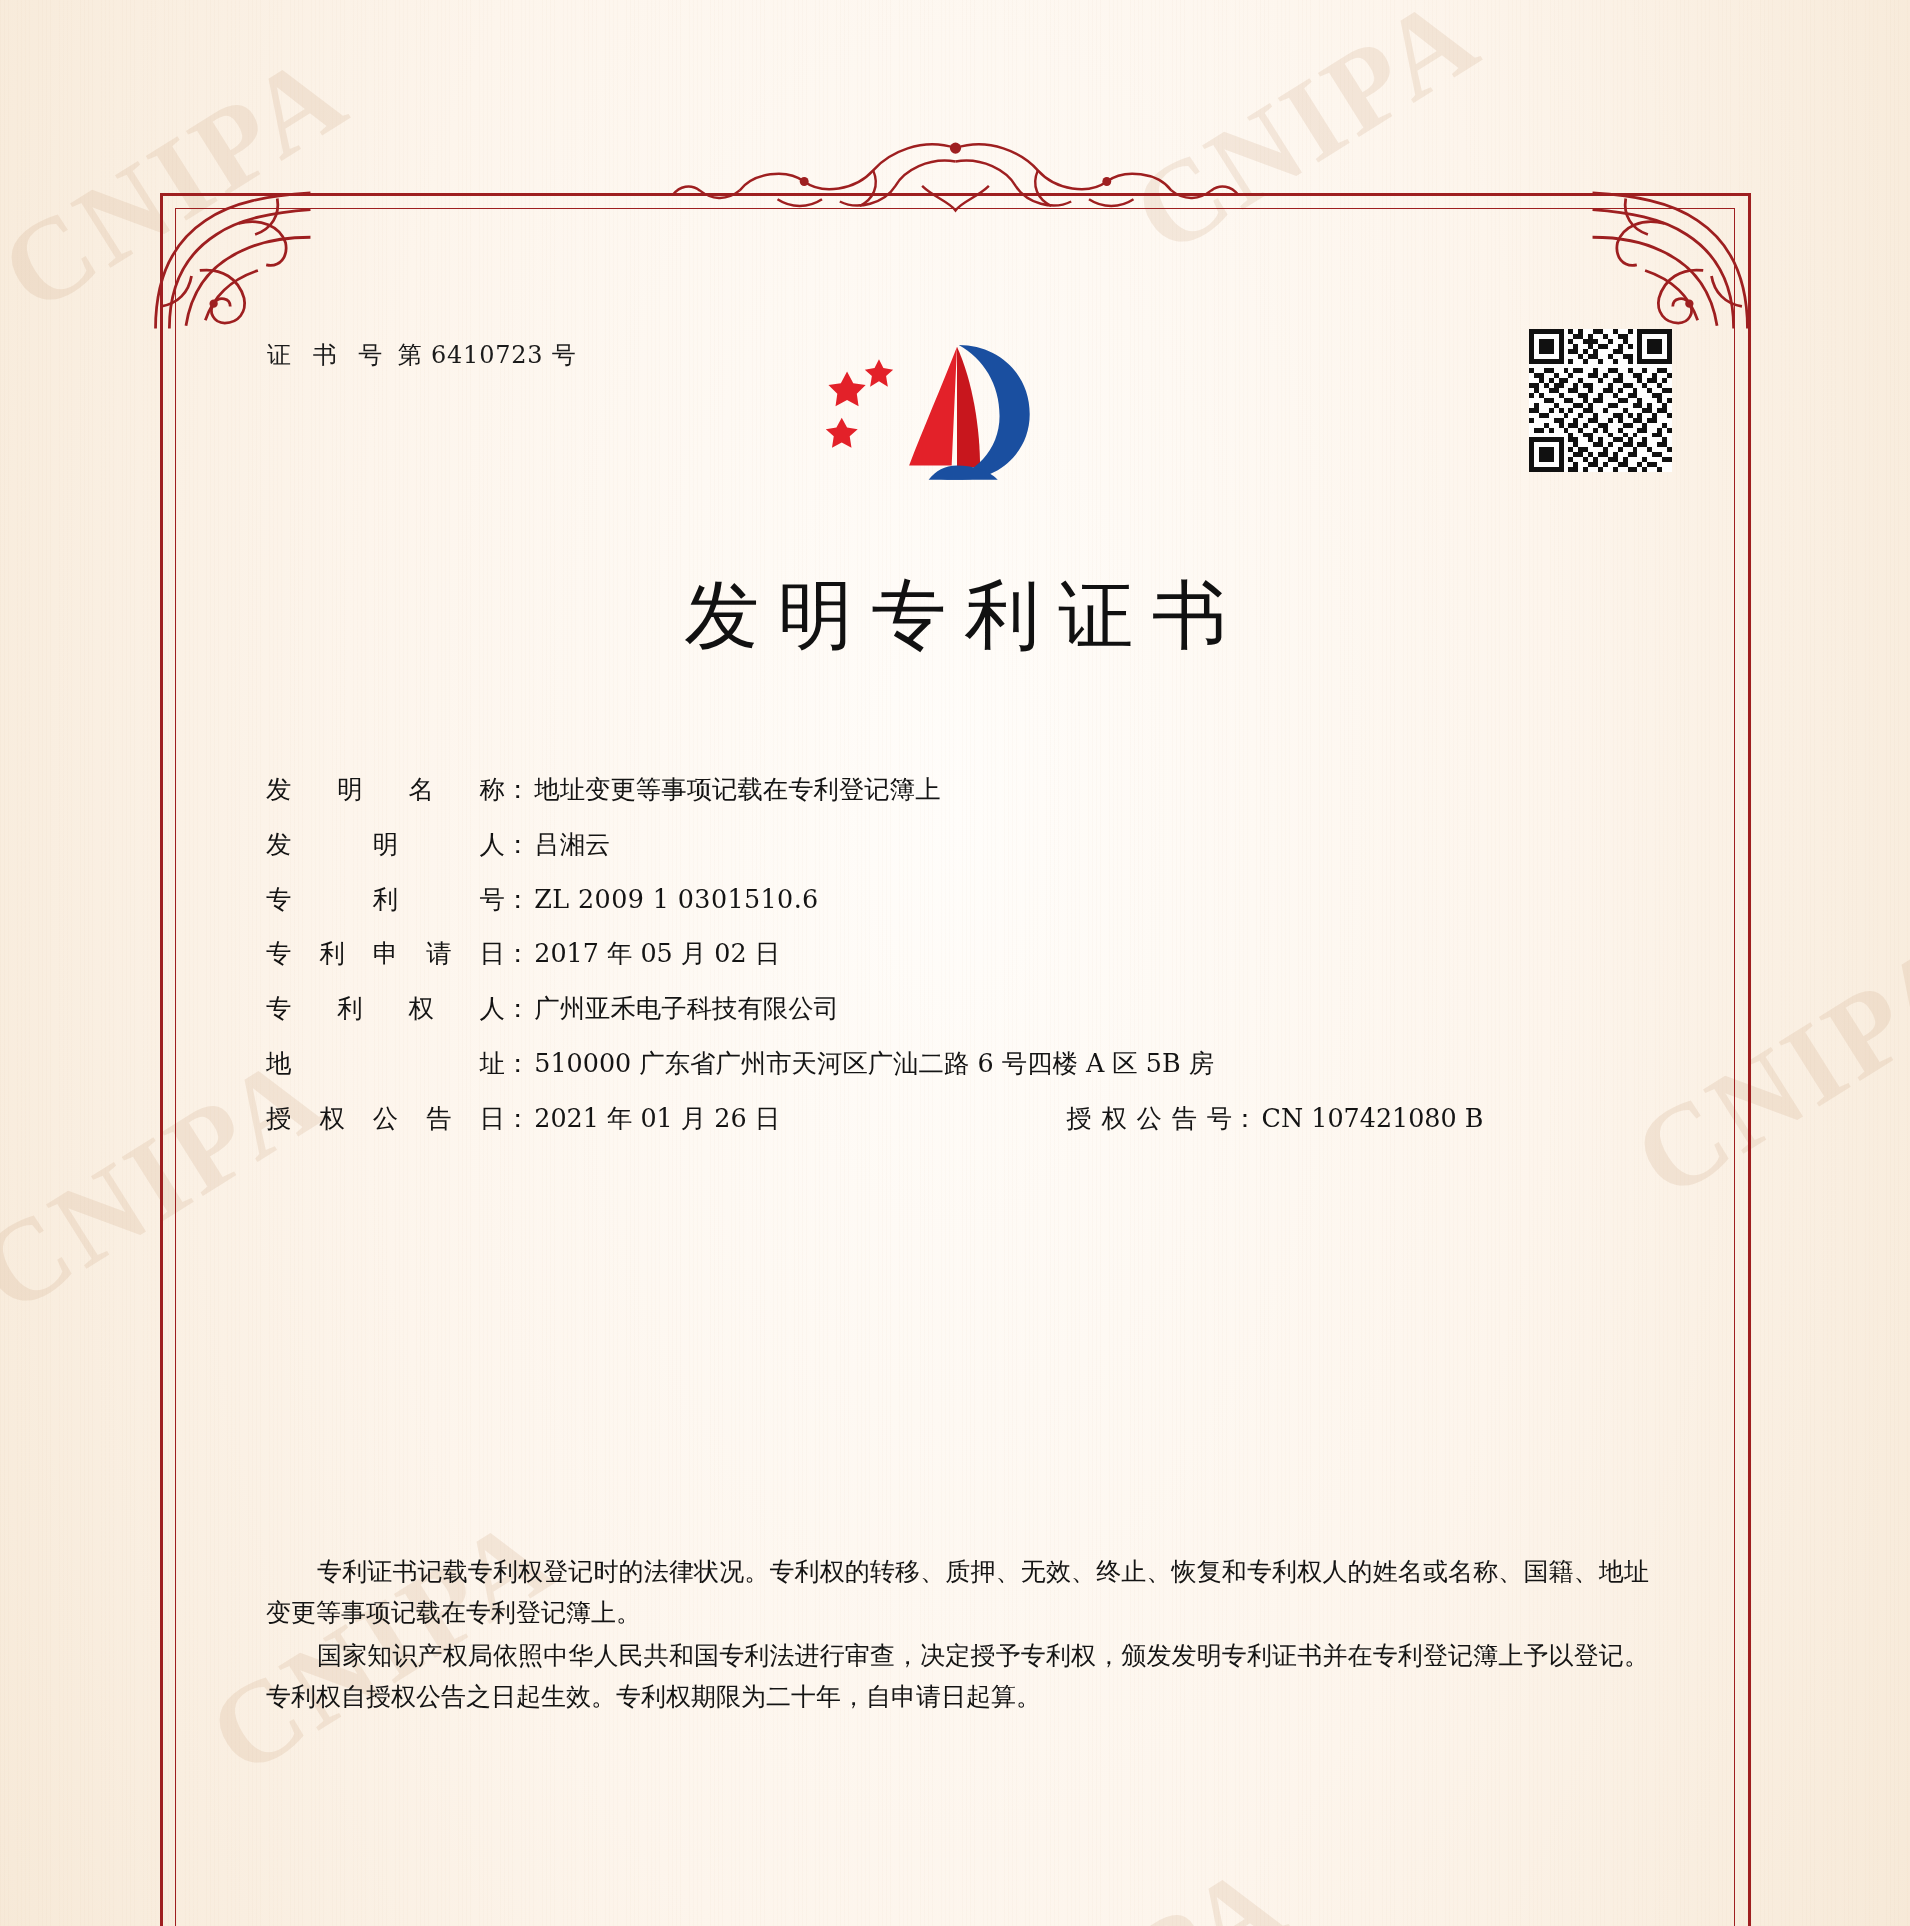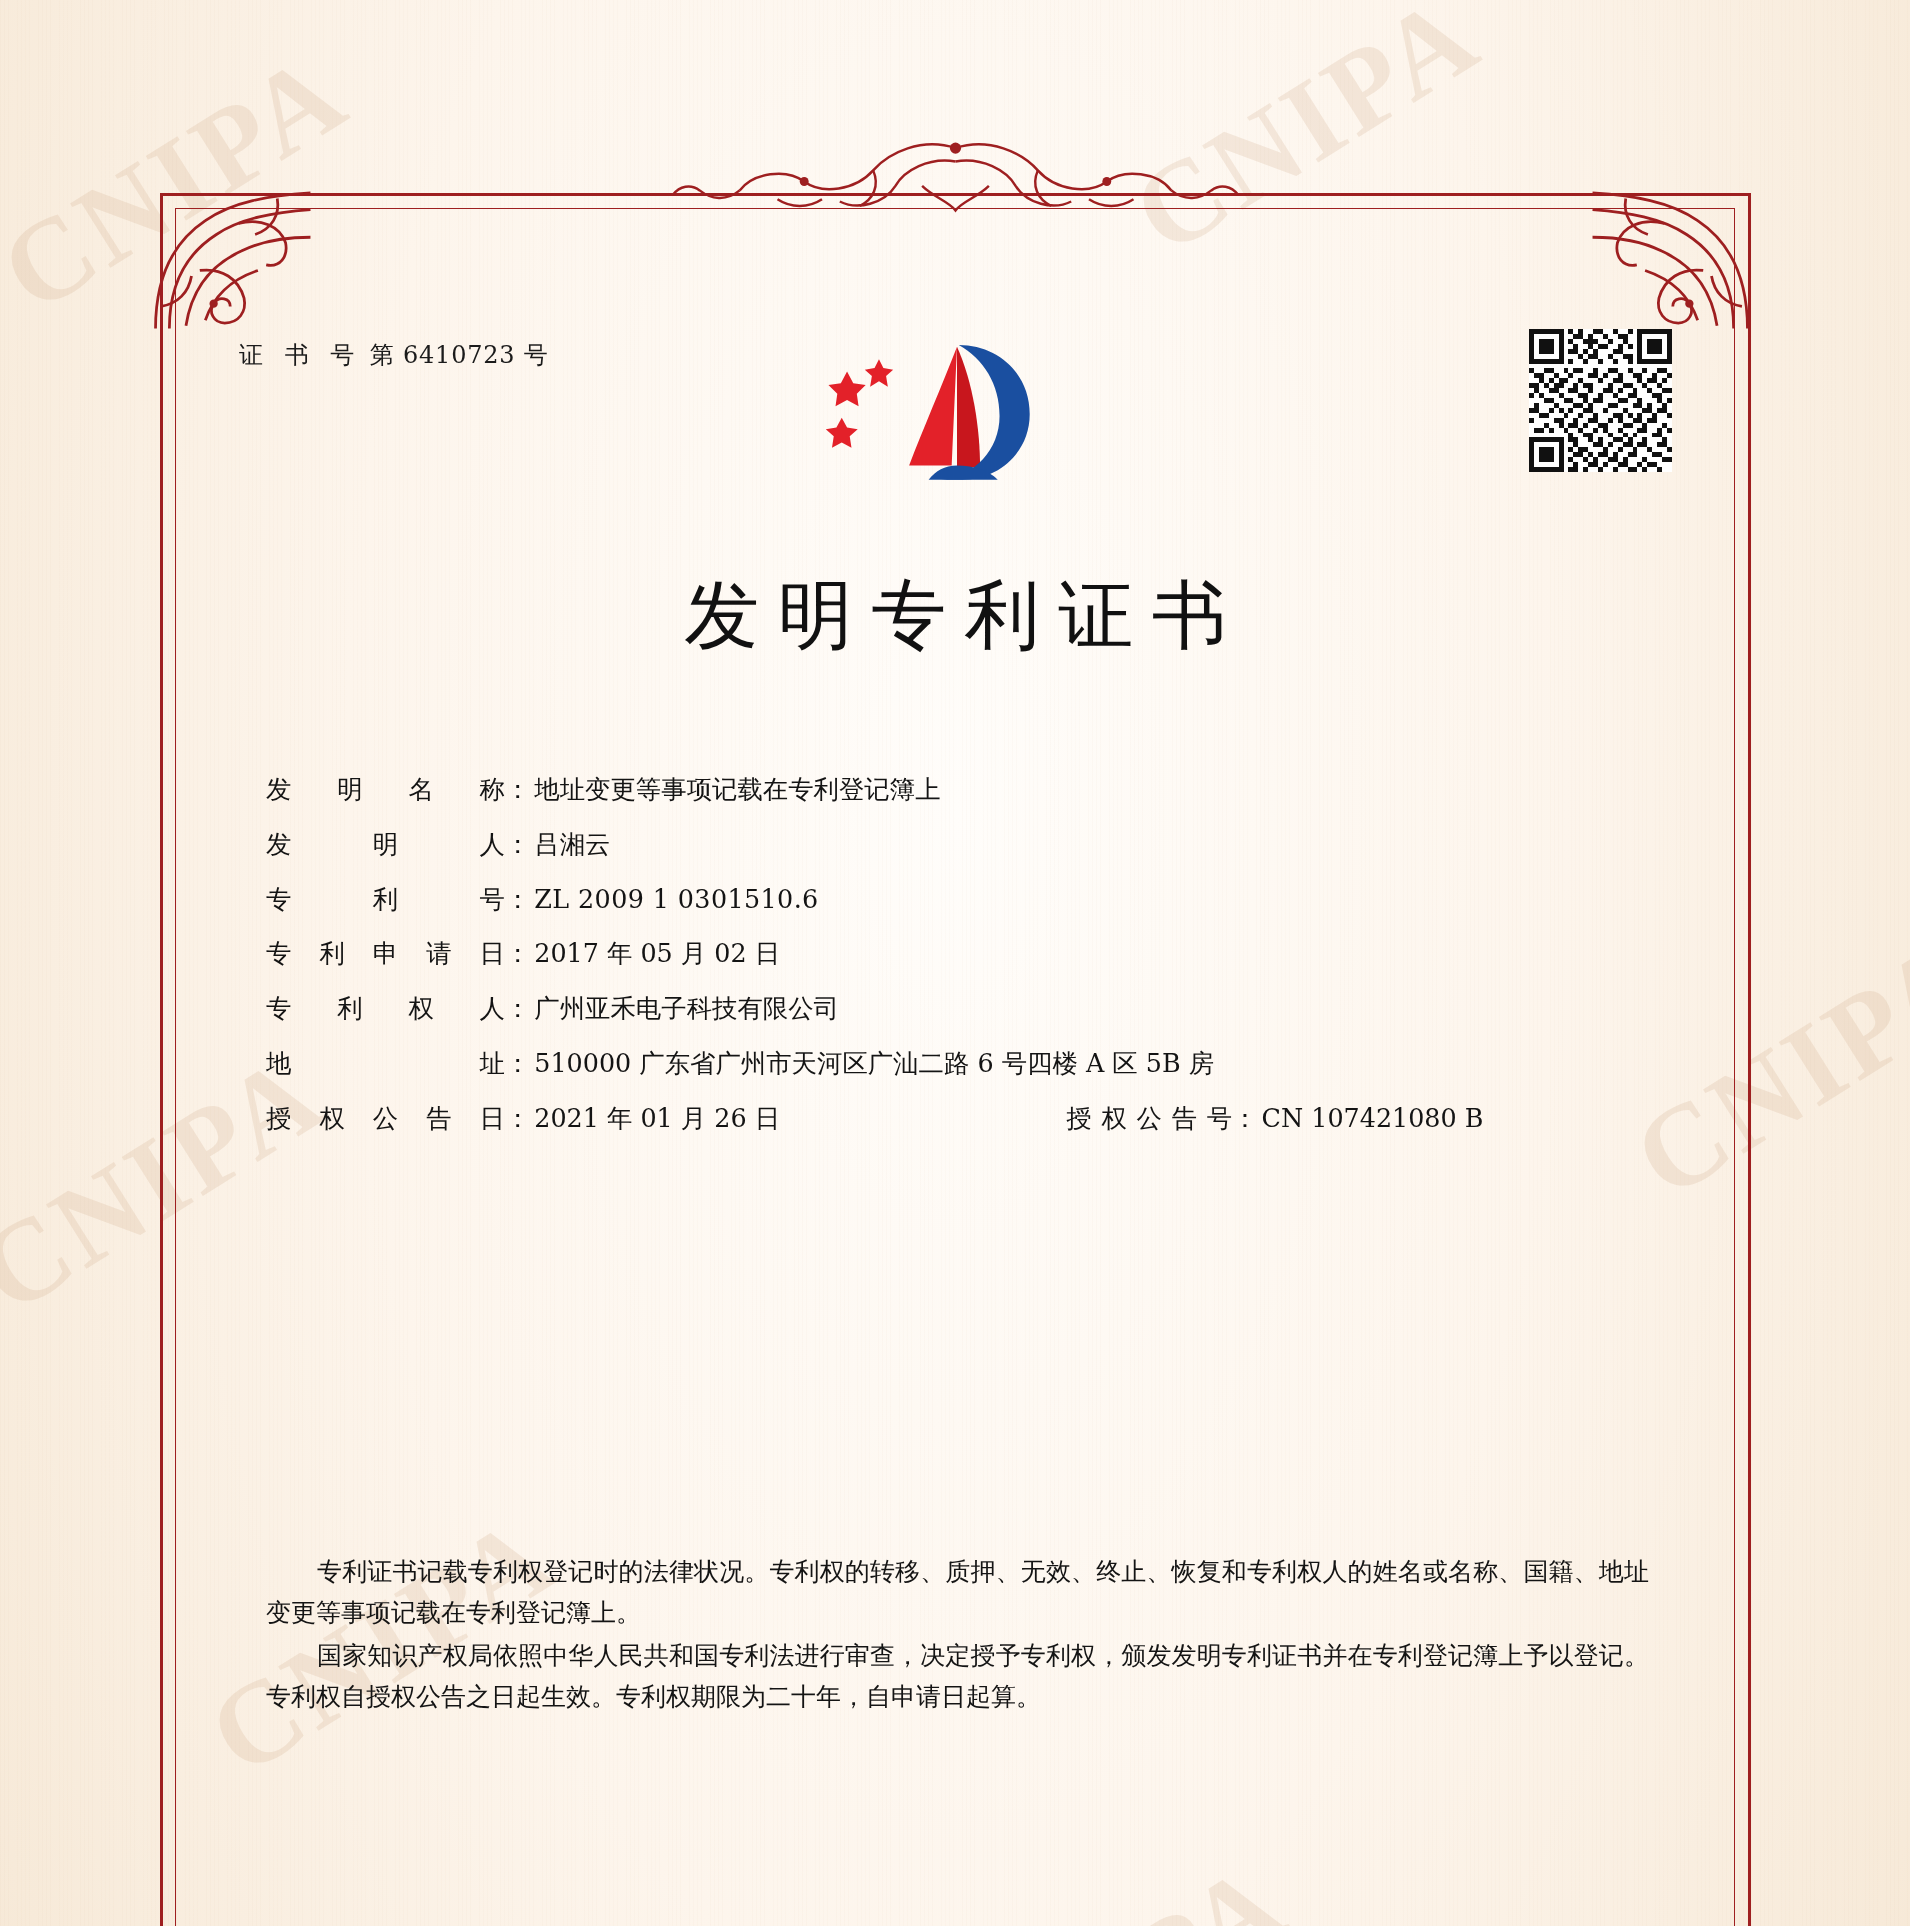--- a/index.html
+++ b/index.html
@@ -79,21 +79,21 @@
 
   
   .cert-no {
     position: absolute;
     left: 239px; top: 339px;
     font-size: 24px;
     color: #1b1b1b;
     letter-spacing: 0.8px;
     white-space: nowrap;
   }
-  .cert-no .label { letter-spacing: 7px; }
+  .cert-no .label { letter-spacing: 7px; margin-left: 28px; }
 
   .qr {
     position: absolute;
     right: 239px; top: 329px;
     width: 143px; height: 143px;
   }
   .qr canvas, .qr svg { display:block; width:100%; height:100%; }
 
   
   .emblem {

